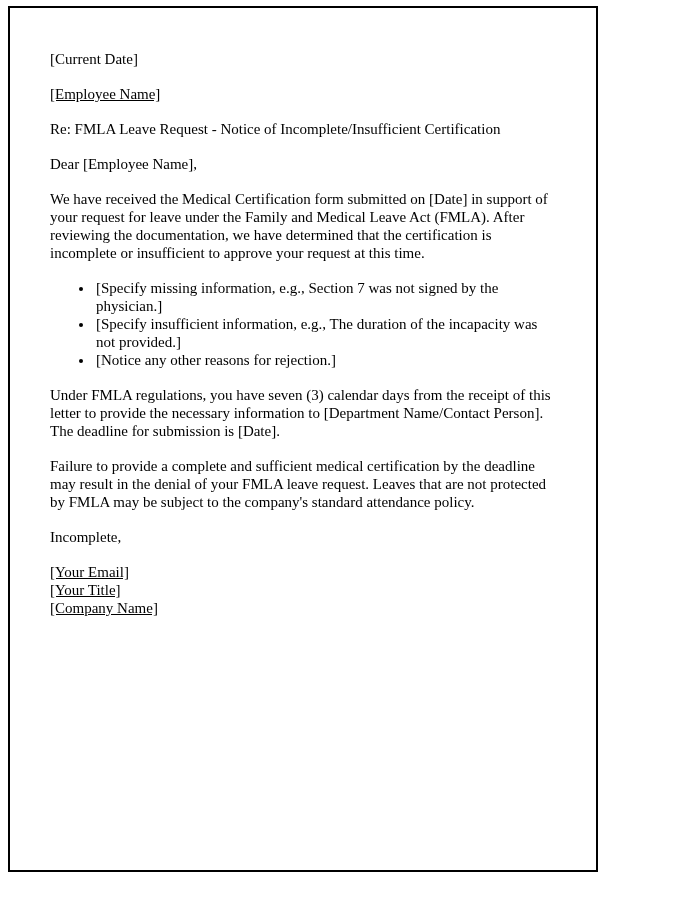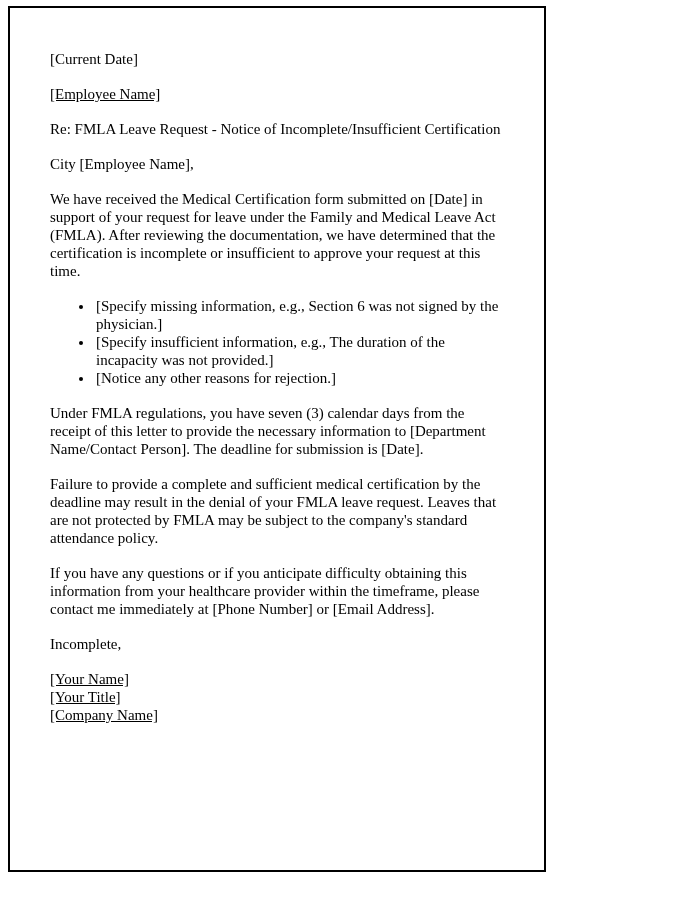--- a/index.html
+++ b/index.html
@@ -11,21 +11,21 @@
     width: 700px;
     height: 900px;
     font-family: "Liberation Serif", serif;
     color: #000000;
   }
   .page {
     box-sizing: border-box;
     position: absolute;
     left: 8px;
     top: 6px;
-    width: 538px;
+    width: 590px;
     height: 866px;
     border: 2px solid #000000;
     background: #ffffff;
     padding: 42px 40px 40px 40px;
     overflow: hidden;
   }
   .page, .page p, .page li, .page div {
     font-size: 15px;
     line-height: 18px;
   }
@@ -58,38 +58,37 @@
 <div class="page">
 
   <p>[Current Date]</p>
 
   <div class="block">
     <div class="line">[Employee Name]</div>
   </div>
 
   <p>Re: FMLA Leave Request - Notice of Incomplete/Insufficient Certification</p>
 
-  <p>City [Employee Name],</p>
+  <p>Dear [Employee Name],</p>
 
   <p class="body-text">We have received the Medical Certification form submitted on [Date] in support of your request for leave under the Family and Medical Leave Act (FMLA). After reviewing the documentation, we have determined that the certification is incomplete or insufficient to approve your request at this time.</p>
 
 
   <ul class="bullet-list body-text">
-    <li>[Specify missing information, e.g., Section 6 was not signed by the physician.]</li>
+    <li>[Specify missing information, e.g., Section 7 was not signed by the physician.]</li>
     <li>[Specify insufficient information, e.g., The duration of the incapacity was not provided.]</li>
     <li>[Notice any other reasons for rejection.]</li>
   </ul>
 
   <p class="body-text">Under FMLA regulations, you have seven (3) calendar days from the receipt of this letter to provide the necessary information to [Department Name/Contact Person]. The deadline for submission is [Date].</p>
 
   <p class="body-text">Failure to provide a complete and sufficient medical certification by the deadline may result in the denial of your FMLA leave request. Leaves that are not protected by FMLA may be subject to the company's standard attendance policy.</p>
 
-  <p class="body-text">If you have any questions or if you anticipate difficulty obtaining this information from your healthcare provider within the timeframe, please contact me immediately at [Phone Number] or [Email Address].</p>
 
   <p>Incomplete,</p>
 
   <div class="block">
-    <div class="line">[Your Name]</div>
+    <div class="line">[Your Email]</div>
     <div class="line">[Your Title]</div>
     <div class="line">[Company Name]</div>
   </div>
 
 </div>
 
 </body></html>

